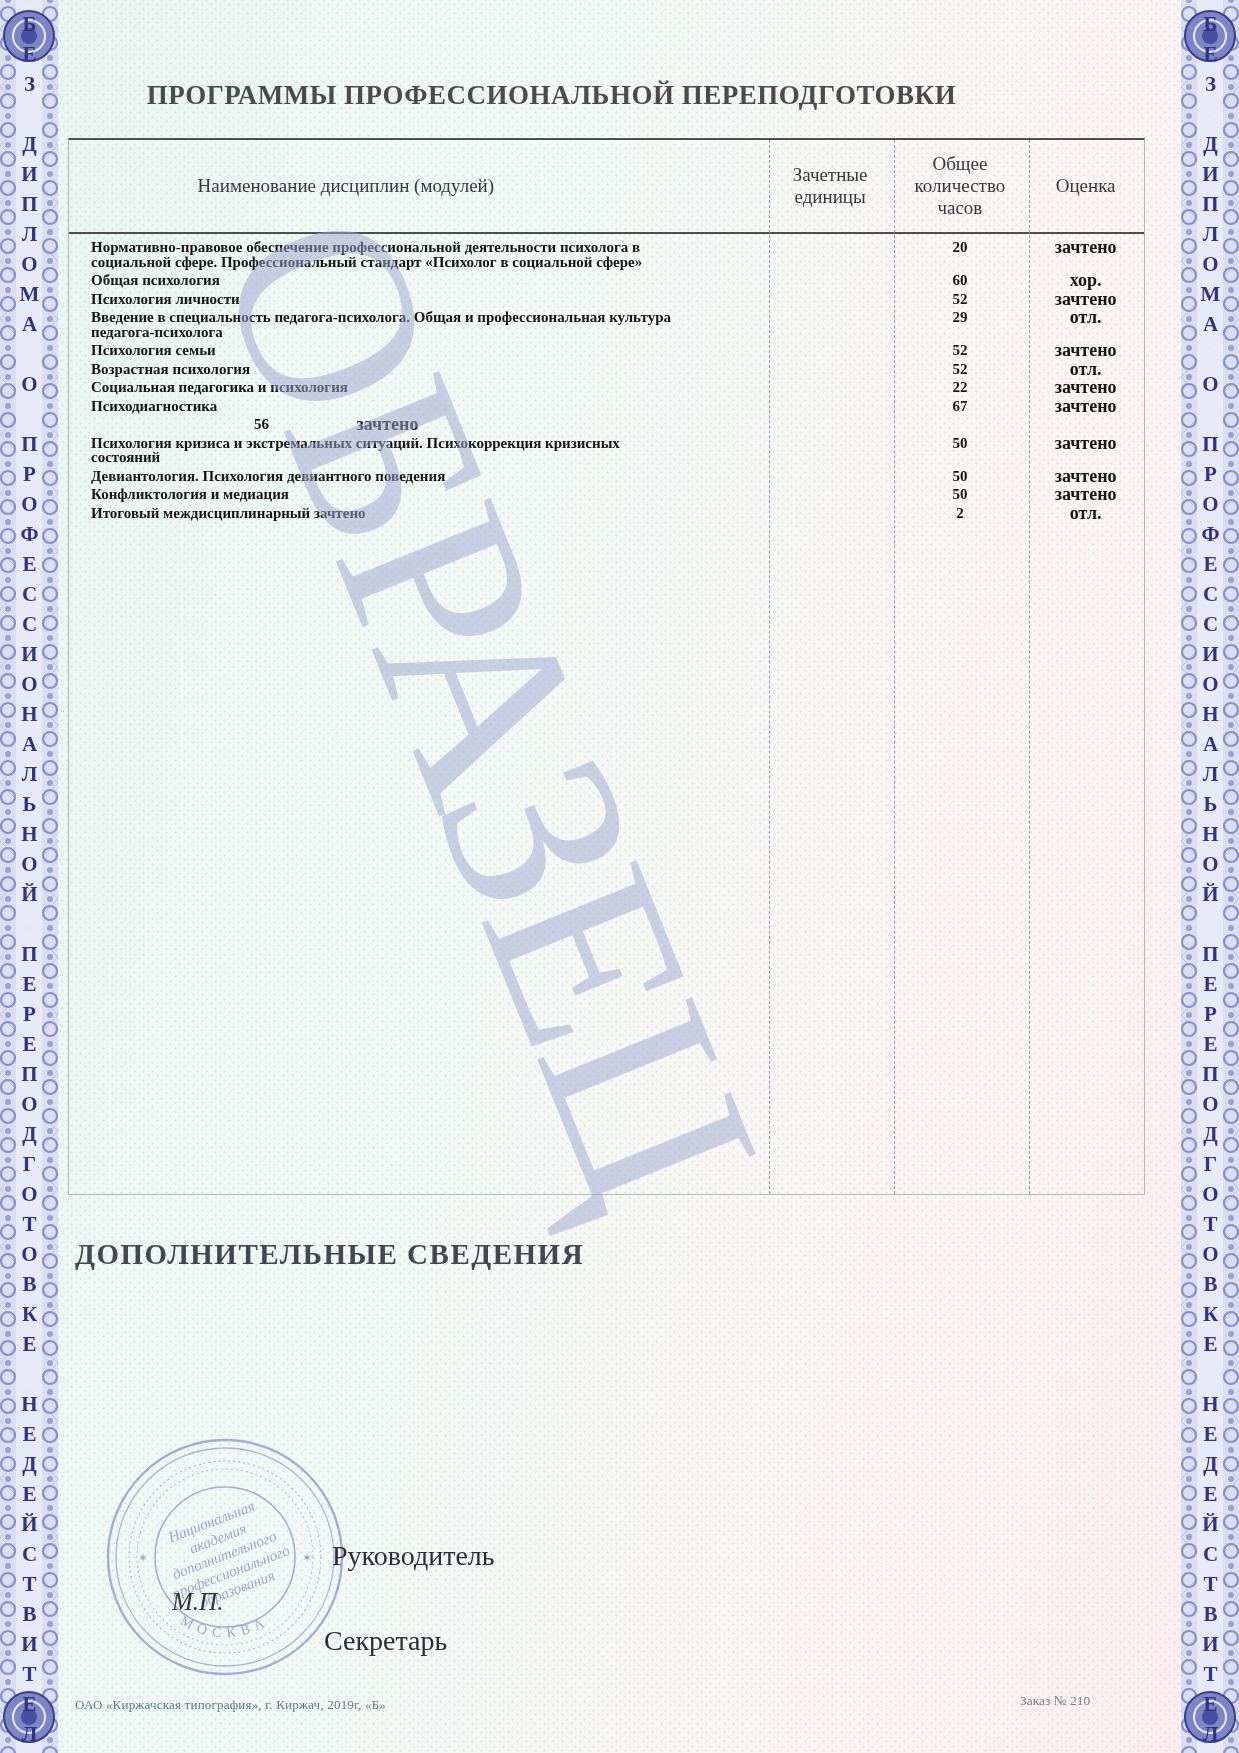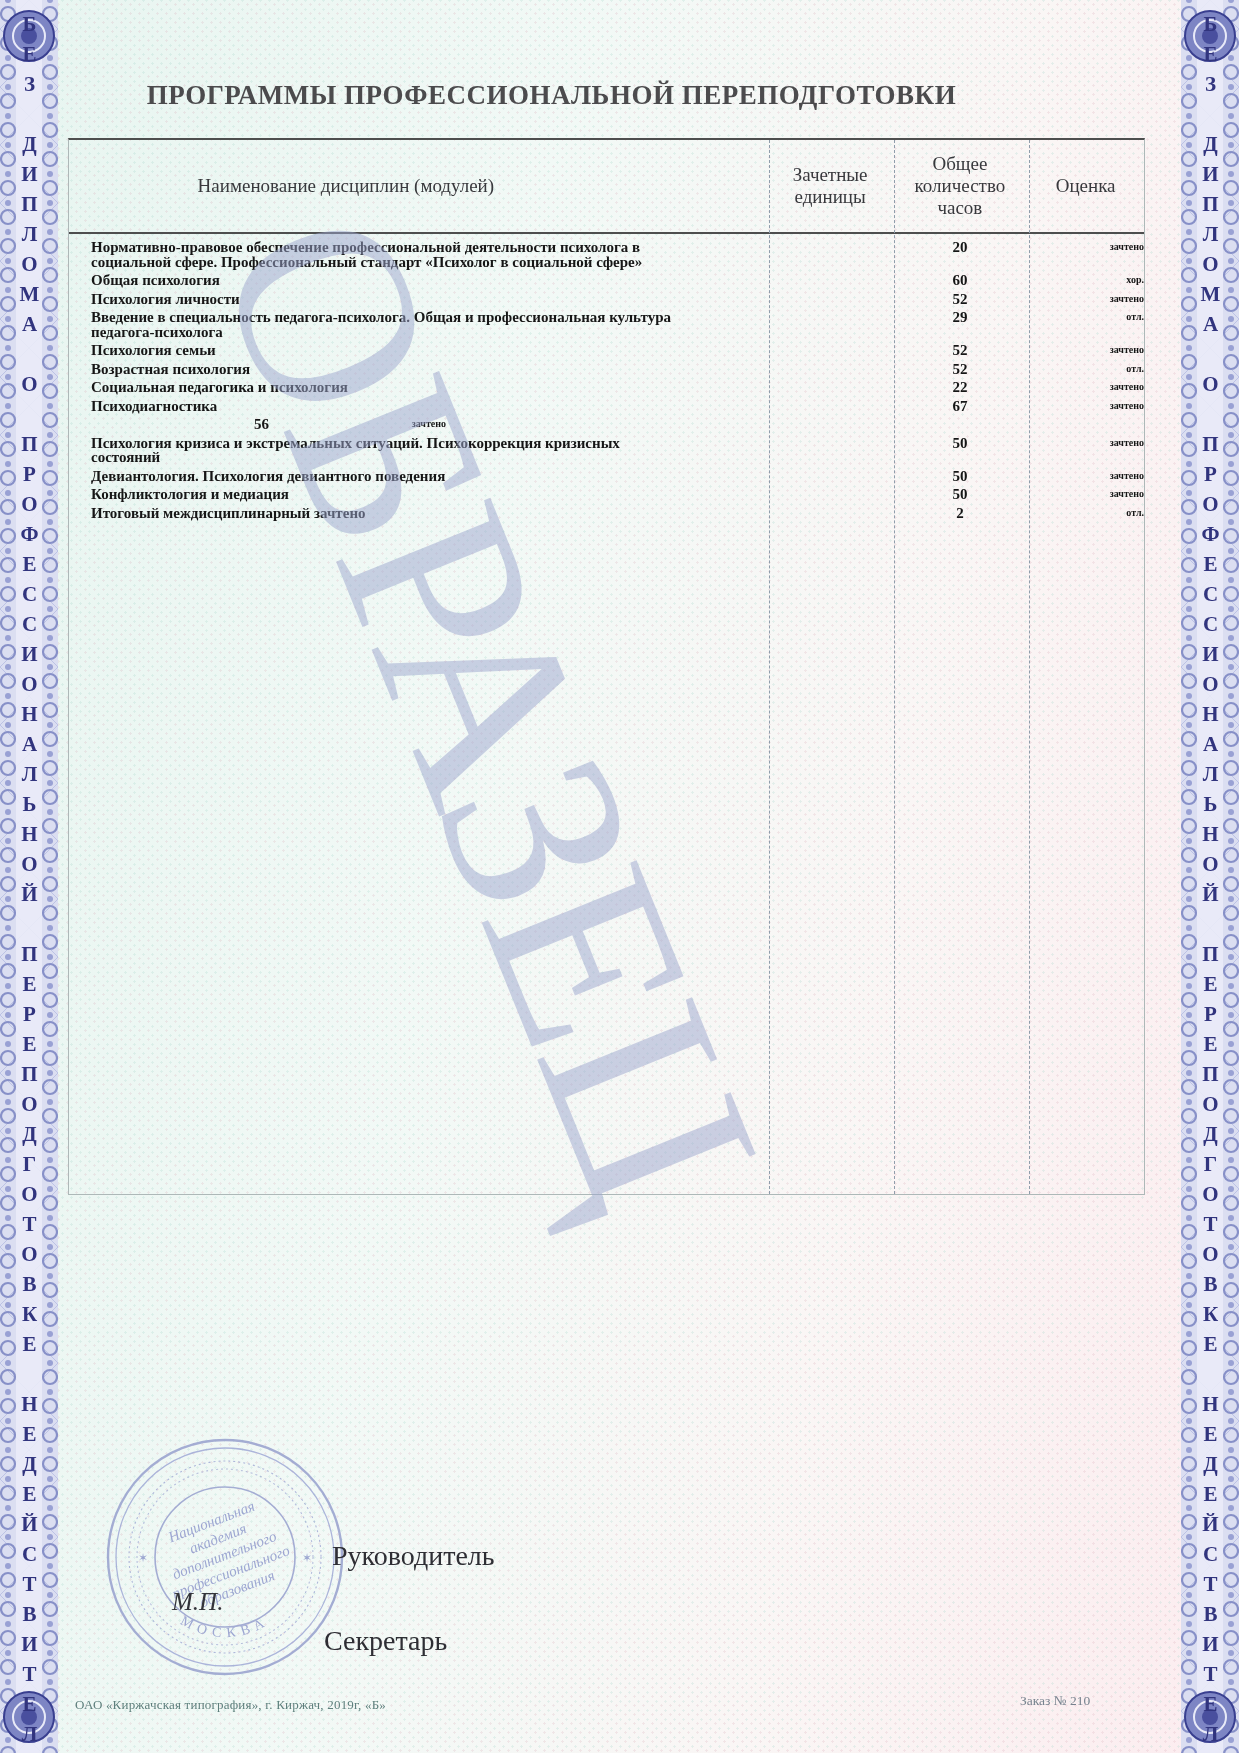--- a/index.html
+++ b/index.html
@@ -44,21 +44,21 @@
   .hc.h-name{width:700px;padding-right:145px;}
   .hc.h-credits{width:125px;padding:0 14px;}
   .hc.h-hours{width:135px;padding:0 14px;}
   .hc.h-grade{width:117px;}
   .tbody{padding-top:6px;}
   .trow{display:flex;align-items:flex-start;margin-bottom:4px;}
   .cell{box-sizing:border-box;font-weight:bold;}
   .cell.name{width:700px;padding:0 85px 0 22px;font-size:15px;line-height:14.5px;color:#161616;}
   .cell.credits{width:125px;}
   .cell.hours{width:135px;text-align:center;font-size:15px;line-height:14.5px;color:#161616;}
-  .cell.grade{width:117px;text-align:right;font-size:10px;line-height:14.5px;color:#161616;}
+  .cell.grade{width:117px;text-align:center;font-size:18px;line-height:14.5px;color:#161616;}
   
   .add-heading{
     position:absolute;left:75px;top:1238px;z-index:3;
     font-size:29px;font-weight:bold;letter-spacing:1.5px;color:#45464e;
   }
   .sig{position:absolute;z-index:3;color:#2e2e34;}
   .sig.head{left:332px;top:1540px;font-size:28px;}
   .sig.secretary{left:324px;top:1625px;font-size:28px;}
   .sig.mp{left:172px;top:1588px;font-size:25px;color:#33343a;font-style:italic;}
   .stamp{position:absolute;left:100px;top:1432px;z-index:2;opacity:0.85;}
@@ -234,20 +234,21 @@
         </div>
         <div class="trow">
           <div class="cell name">Итоговый междисциплинарный зачтено</div>
           <div class="cell credits"></div>
           <div class="cell hours">2</div>
           <div class="cell grade">отл.</div>
         </div>
       </div>
   </div>
 
+  <div class="add-heading">ДОПОЛНИТЕЛЬНЫЕ СВЕДЕНИЯ</div>
 
   <svg class="stamp" width="250" height="250" viewBox="0 0 250 250">
     <circle cx="125" cy="125" r="117" fill="none" stroke="#97a0ce" stroke-width="2.4"></circle>
     <circle cx="125" cy="125" r="109" fill="none" stroke="#a0a9d6" stroke-width="1.3"></circle>
     <circle cx="125" cy="125" r="96" fill="none" stroke="#9aa3d1" stroke-width="1.1" stroke-dasharray="2 3" opacity="0.9"></circle>
     <circle cx="125" cy="125" r="88" fill="none" stroke="#9aa3d1" stroke-width="1.1" stroke-dasharray="2 3" opacity="0.8"></circle>
     <circle cx="125" cy="125" r="70" fill="none" stroke="#97a0ce" stroke-width="1.6"></circle>
     <defs>
       <path id="cityArc" d="M 45,125 A 80,80 0 0,0 205,125"></path>
     </defs>

